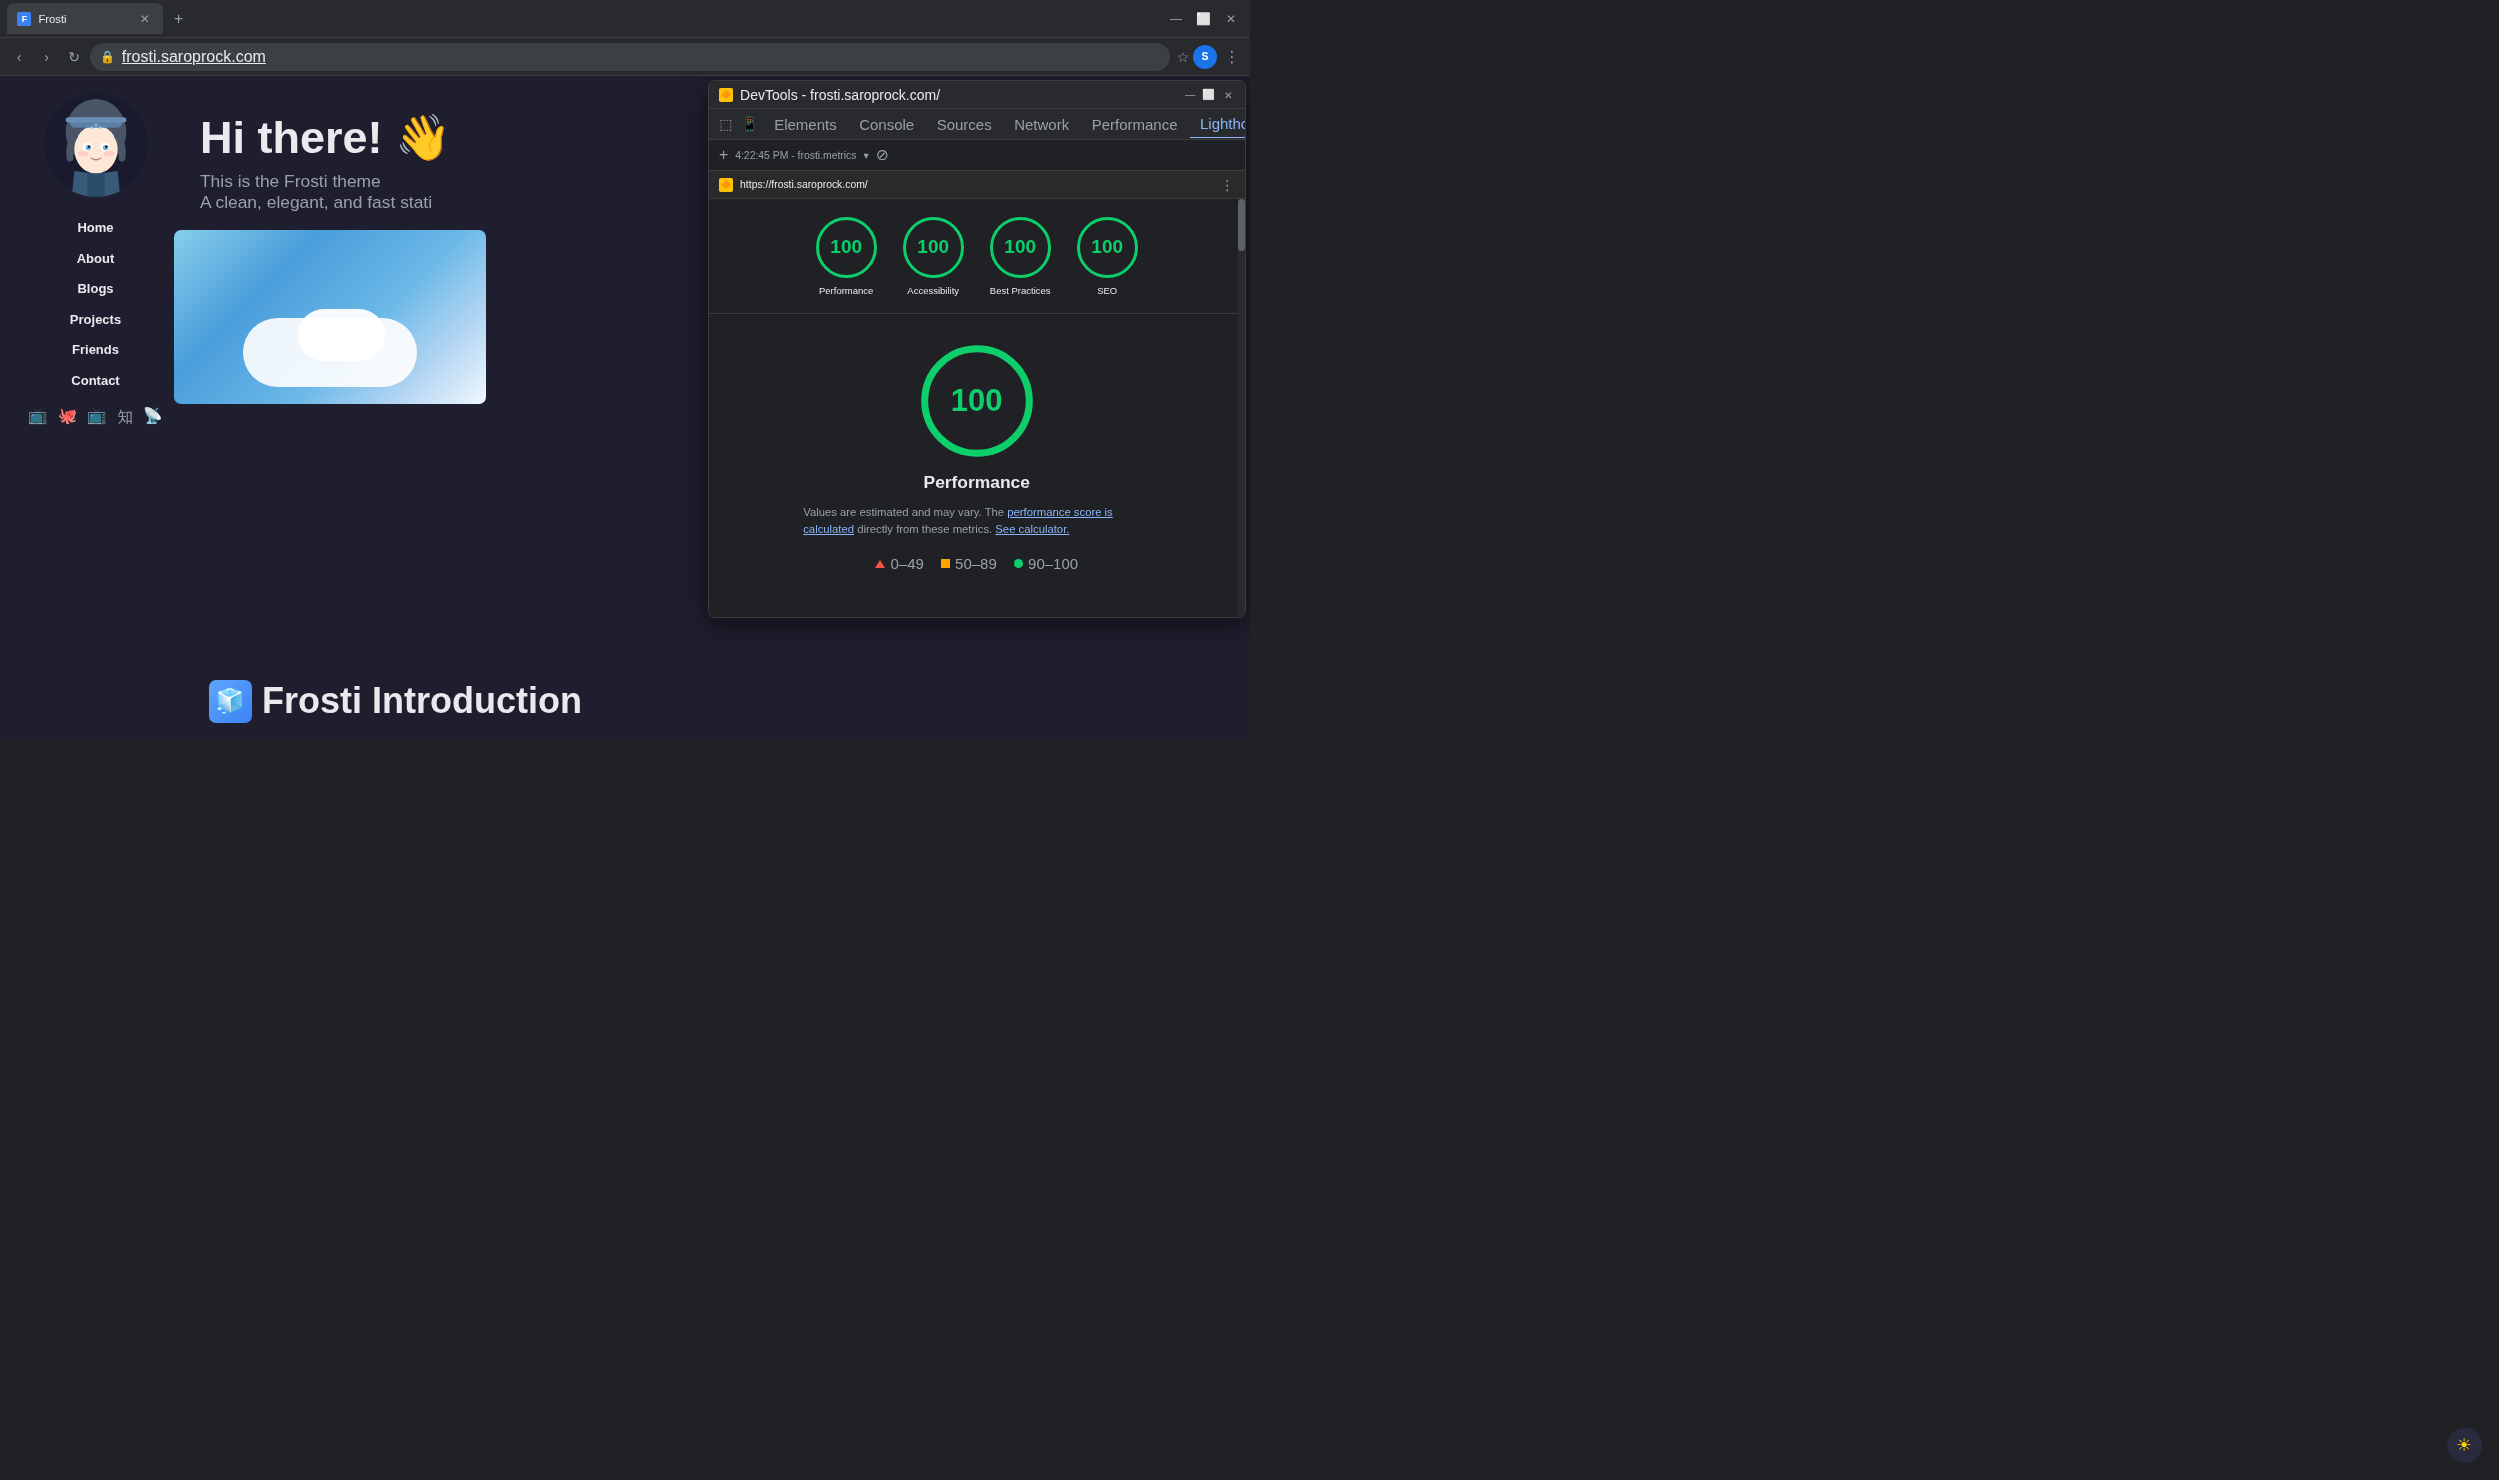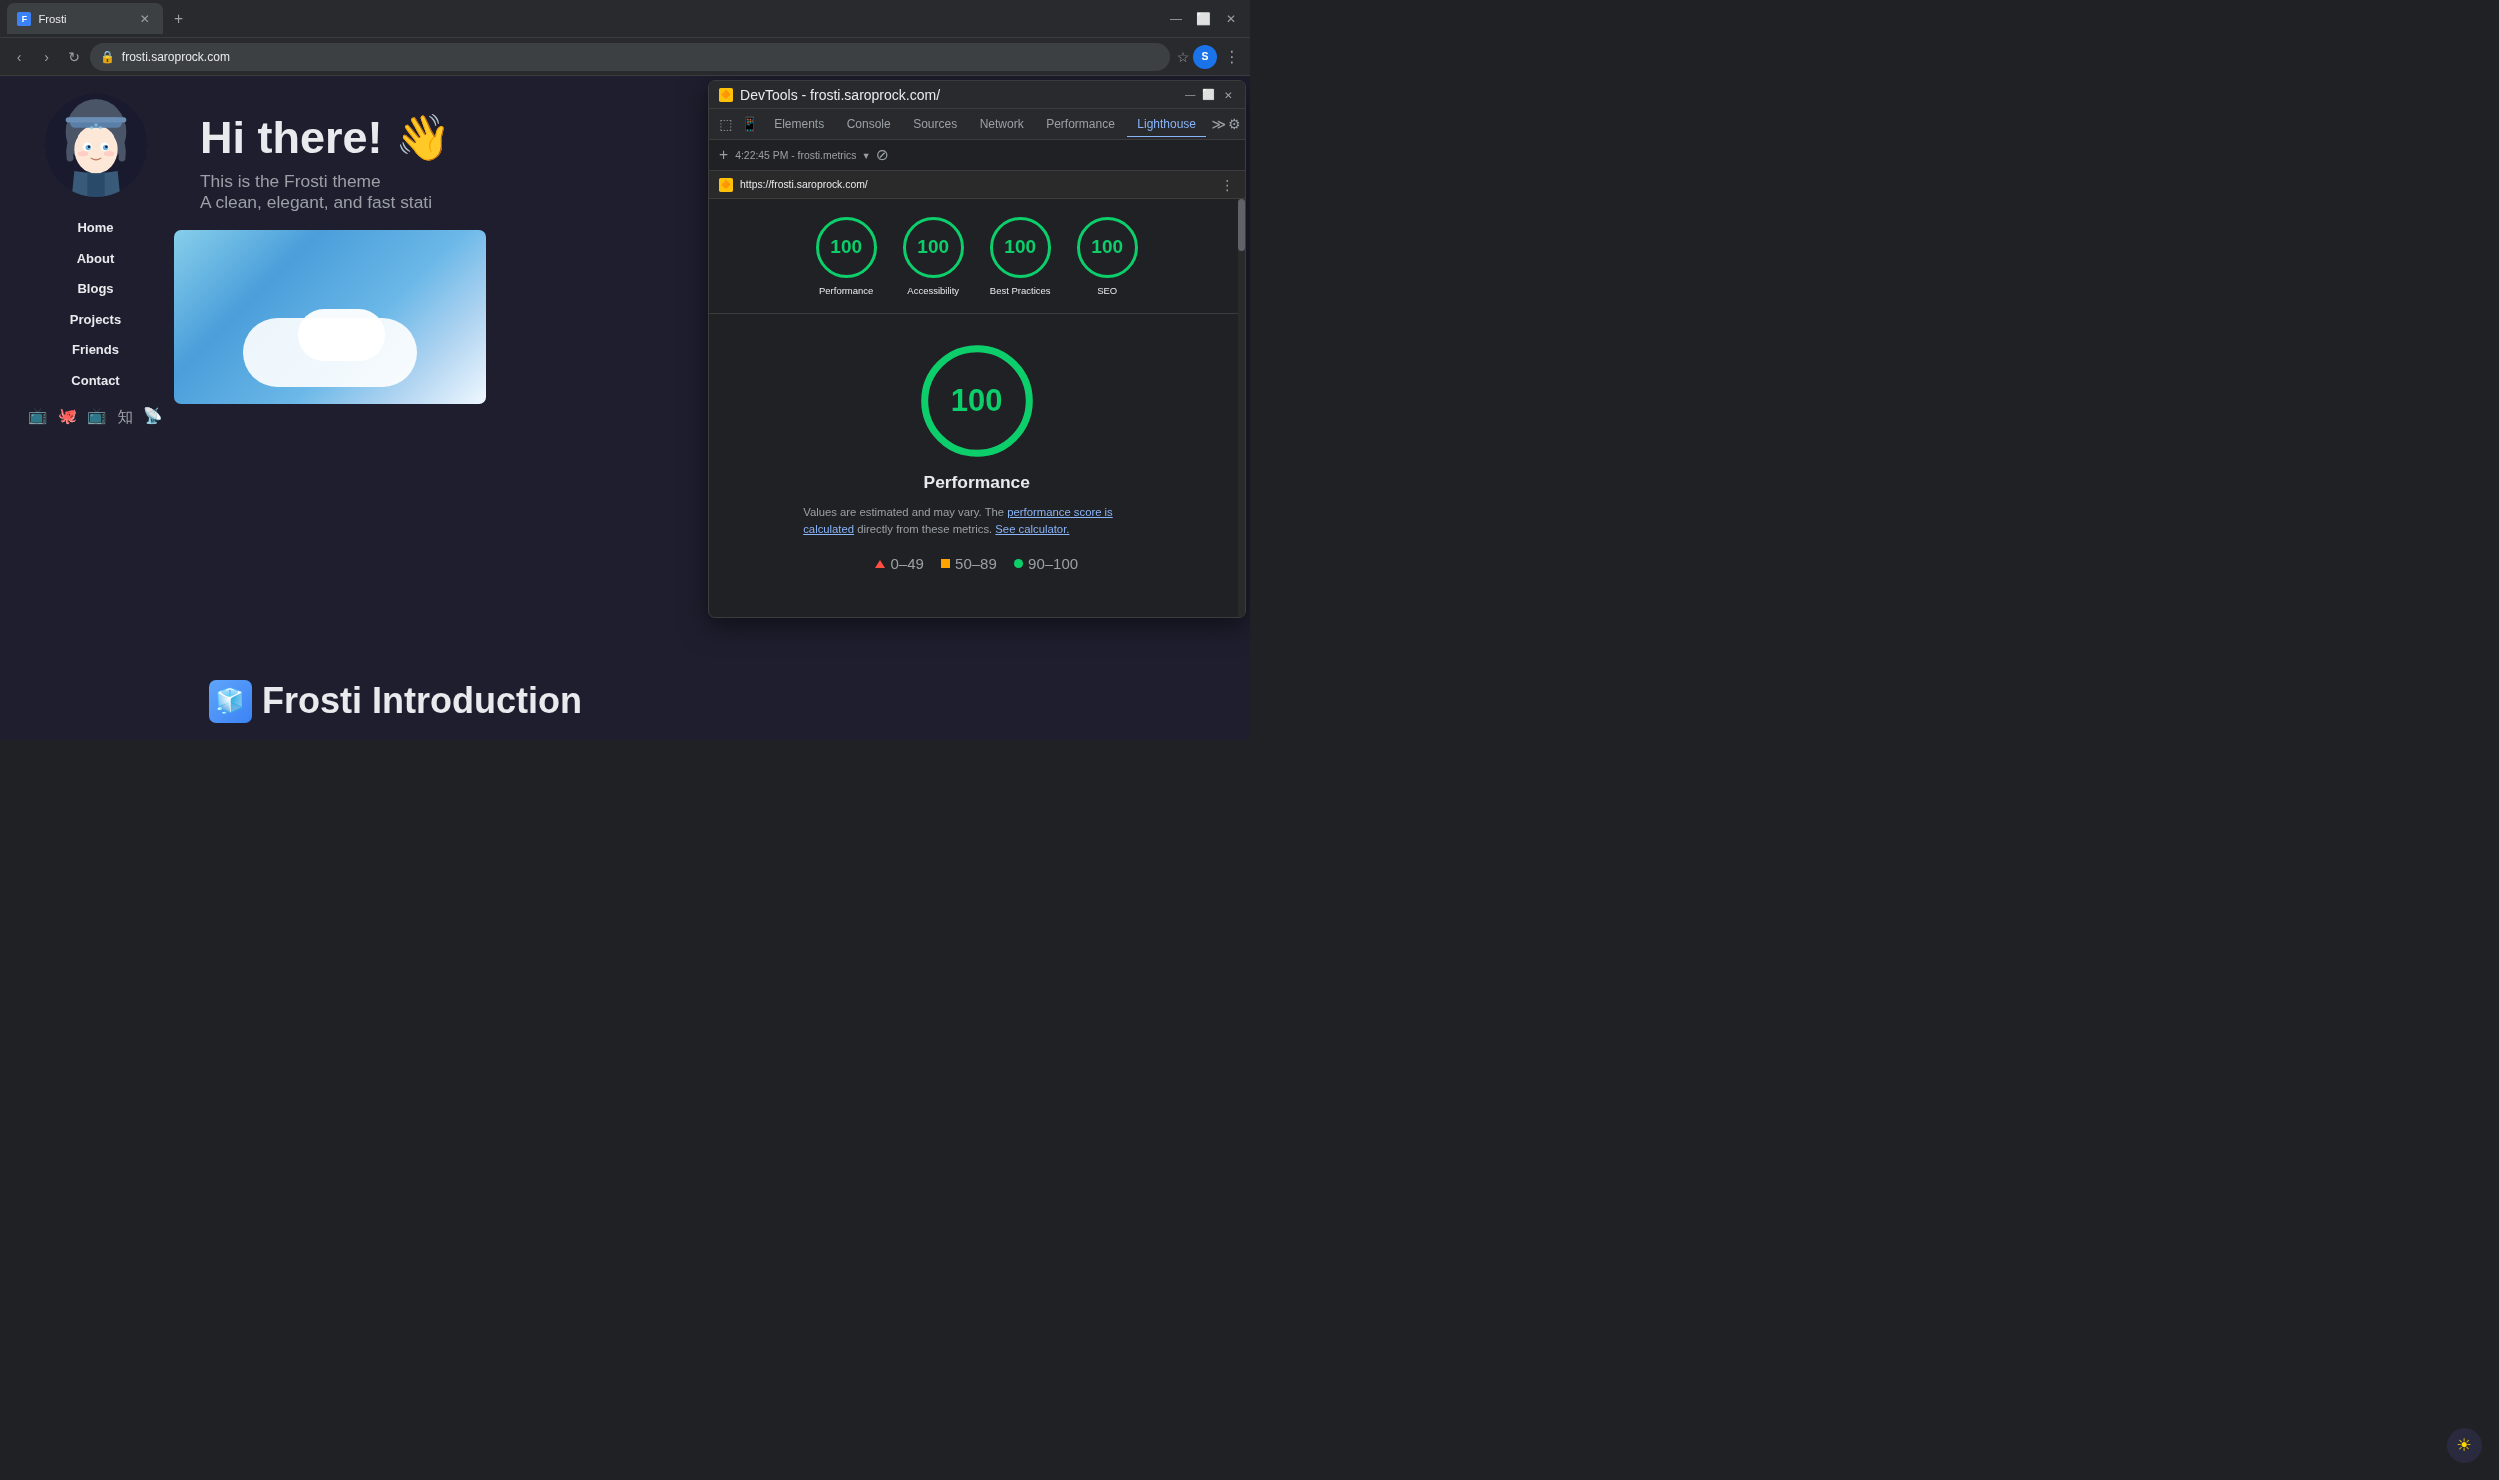--- a/index.html
+++ b/index.html
@@ -127,22 +127,23 @@
       background: #3c4043;
       border-radius: 17.4px;
       height: 28px;
       display: flex;
       align-items: center;
       padding: 0 10.4px;
       gap: 7px;
     }
     .address-text {
       color: #e8eaed;
-      font-size: 12px;
+      font-size: 16px;
       flex: 1;
+      text-decoration: underline;
     }
     .address-icon {
       color: #9aa0a6;
       font-size: 12px;
     }
     .bookmark-btn {
       color: #9aa0a6;
       font-size: 14px;
       margin-left: 3.5px;
     }
@@ -368,21 +369,21 @@
     }
     .dt-inspect-icon {
       color: #9aa0a6;
       font-size: 14px;
       padding: 3.5px;
       cursor: pointer;
     }
     .dt-tab {
       padding: 5.2px 10.4px;
       color: #9aa0a6;
-      font-size: 12px;
+      font-size: 15px;
       cursor: pointer;
       border-radius: 3.5px;
       white-space: nowrap;
     }
     .dt-tab.active {
       color: #8ab4f8;
       border-bottom: 1.7px solid #8ab4f8;
       border-radius: 0;
     }
     .dt-more-btn {

